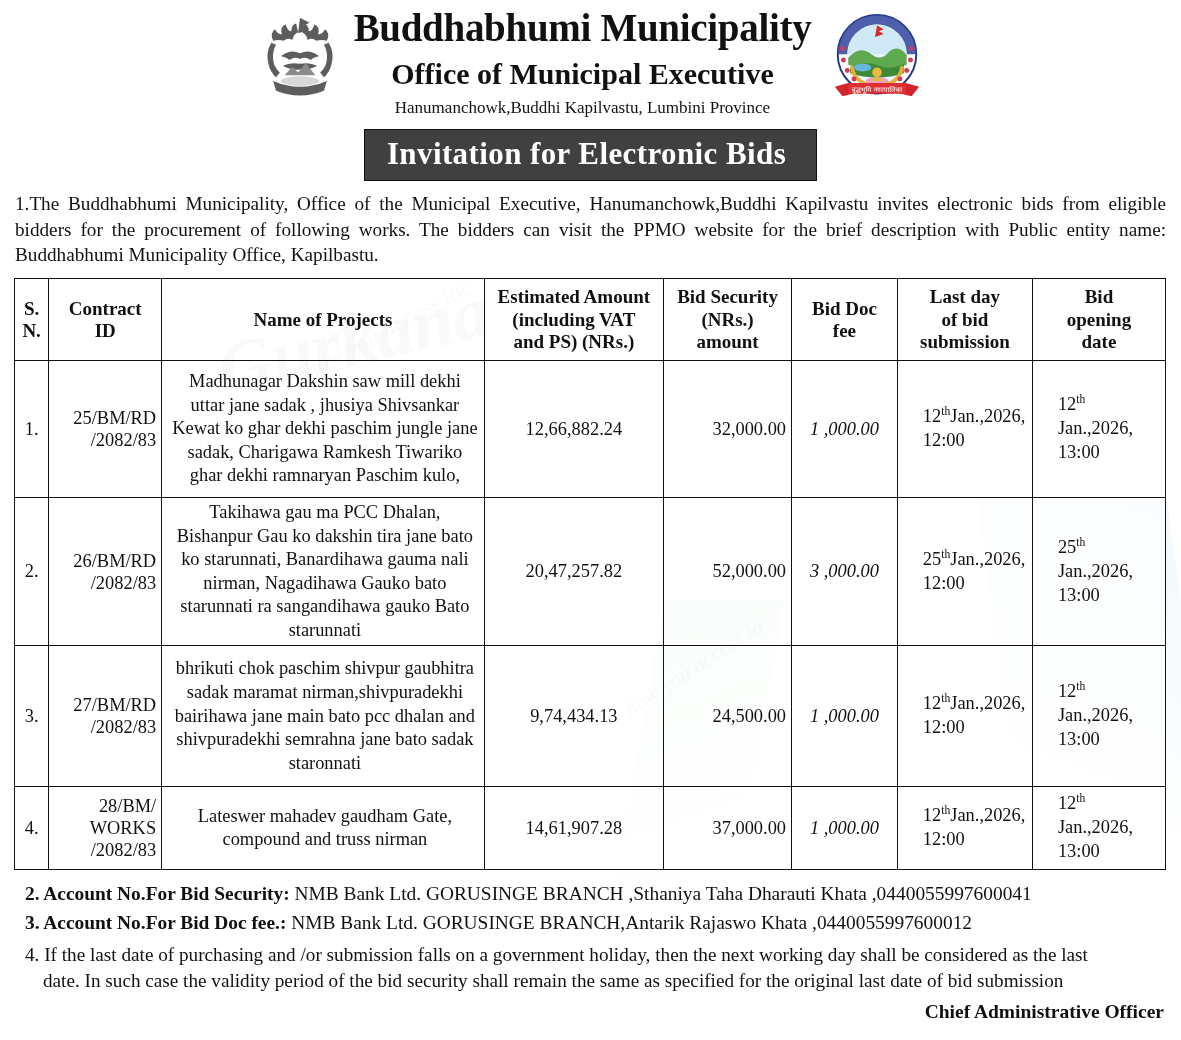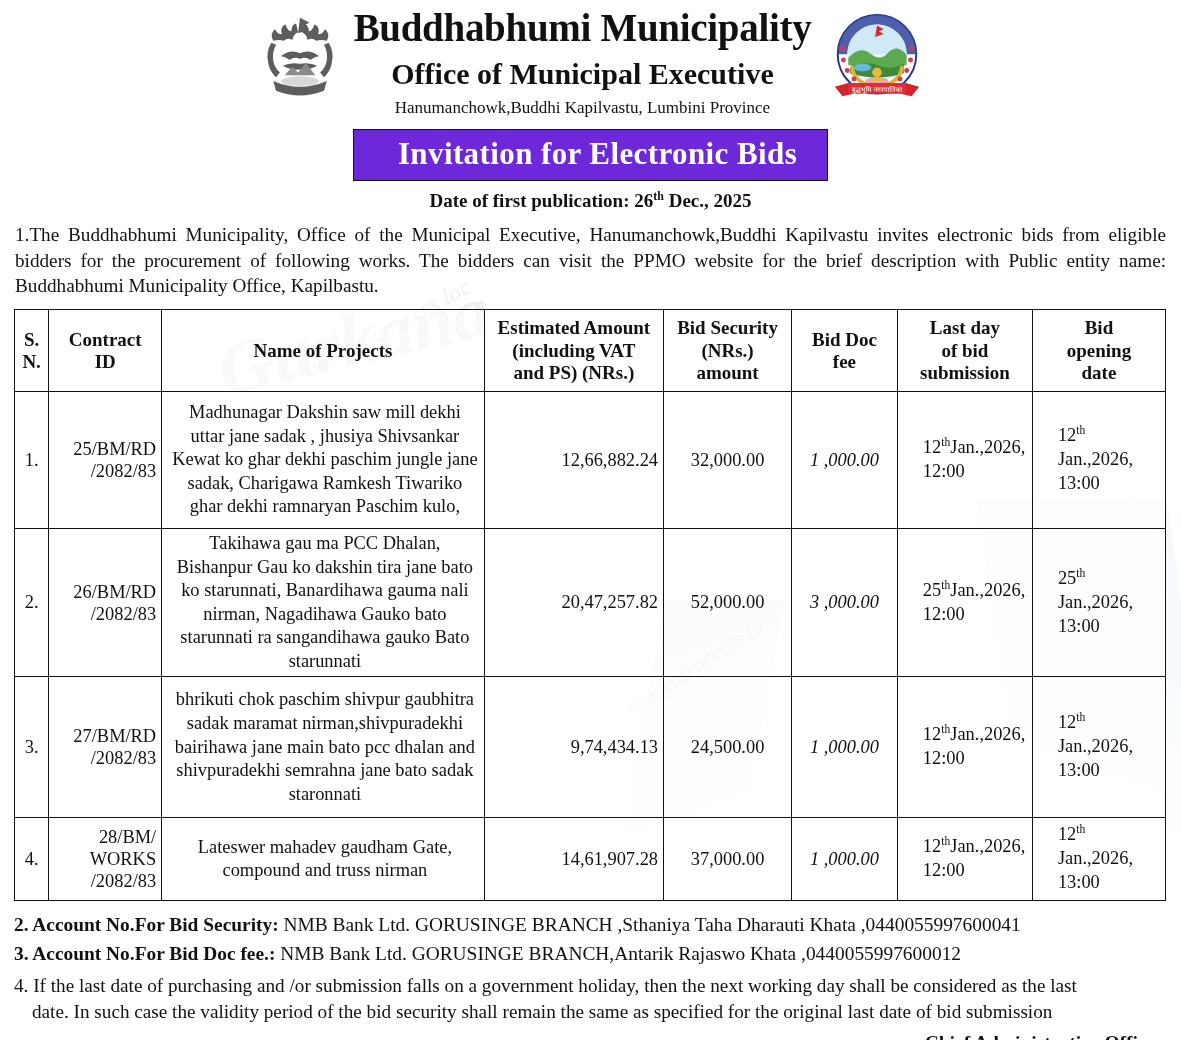--- a/index.html
+++ b/index.html
@@ -103,25 +103,25 @@
     margin-top: 7px;
     white-space: nowrap;
   }
 
   .banner-wrap {
     display: flex;
     justify-content: center;
     margin-top: 11px;
   }
   .banner {
-    background: #6d28d9;
+    background: #404040;
     color: #ffffff;
     font-size: 31px;
     font-weight: bold;
-    padding: 6px 30px 8px 44px;
+    padding: 6px 30px 8px 22px;
     letter-spacing: 0.4px;
     border: 1px solid #111;
   }
   .pubdate {
     text-align: center;
     font-size: 19px;
     font-weight: bold;
     margin-top: 9px;
   }
   sup { font-size: 0.63em; vertical-align: super; line-height: 0; }
@@ -167,28 +167,28 @@
   .c-name     { width: 320px; }
   .c-amount   { width: 178px; }
   .c-security { width: 127px; }
   .c-fee      { width: 105px; }
   .c-last     { width: 134px; }
   .c-open     { width: 132px; }
 
   td.sn       { text-align: center; }
   td.cid      { text-align: right; line-height: 1.2; }
   td.pname    { text-align: center; padding-left: 9px; line-height: 1.28; }
-  td.amount   { text-align: right; }
-  td.security { text-align: center; }
+  td.amount   { text-align: center; }
+  td.security { text-align: right; }
   td.fee      { text-align: center; font-style: italic; }
   td.dt       { text-align: left; padding-left: 25px; line-height: 1.3; }
 
   
   .notes {
-    margin: 9px 3px 0 3px;
+    margin: 9px 3px 0 14px;
   }
   .note-acc {
     font-size: 19.4px;
     line-height: 1.5;
   }
   .note-acc .lbl { font-weight: bold; }
   .note-para {
     font-size: 19.2px;
     line-height: 1.36;
     text-align: justify;
@@ -286,25 +286,20 @@
         <text x="52" y="83" font-size="7" fill="#ffffff" text-anchor="middle" font-family="DejaVu Sans, sans-serif">बुद्धभूमि नगरपालिका</text>
       </svg>
     </div>
 
   </div>
 
   <div class="banner-wrap">
     <div class="banner">Invitation for Electronic Bids</div>
   </div>
 
-  <div class="pubdate">
-    <span>Date of first publication:</span>
-    <span>26</span><sup>th</sup>
-    <span>Dec., 2025</span>
-  </div>
 
   <div class="intro"><span class="lead-num">1.</span><span>The Buddhabhumi Municipality, Office of the Municipal Executive, Hanumanchowk,Buddhi Kapilvastu invites electronic bids from eligible bidders for the procurement of following works. The bidders can visit the PPMO website for the brief description with Public entity name: Buddhabhumi Municipality Office, Kapilbastu.</span></div>
 
   <table class="bid-table">
     <colgroup>
       <col class="c-sn">
         <col class="c-cid">
         <col class="c-name">
         <col class="c-amount">
       <col class="c-security">

